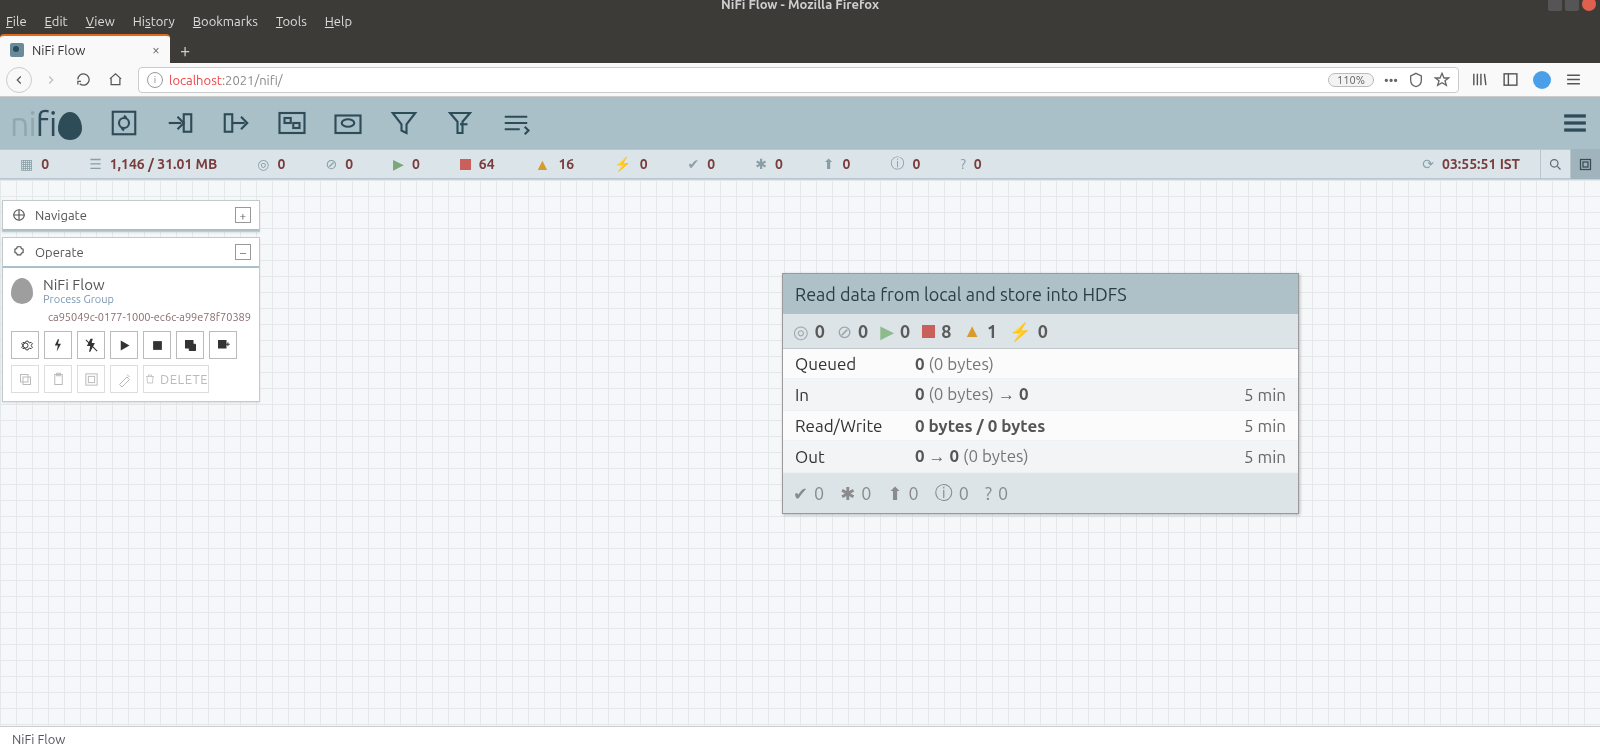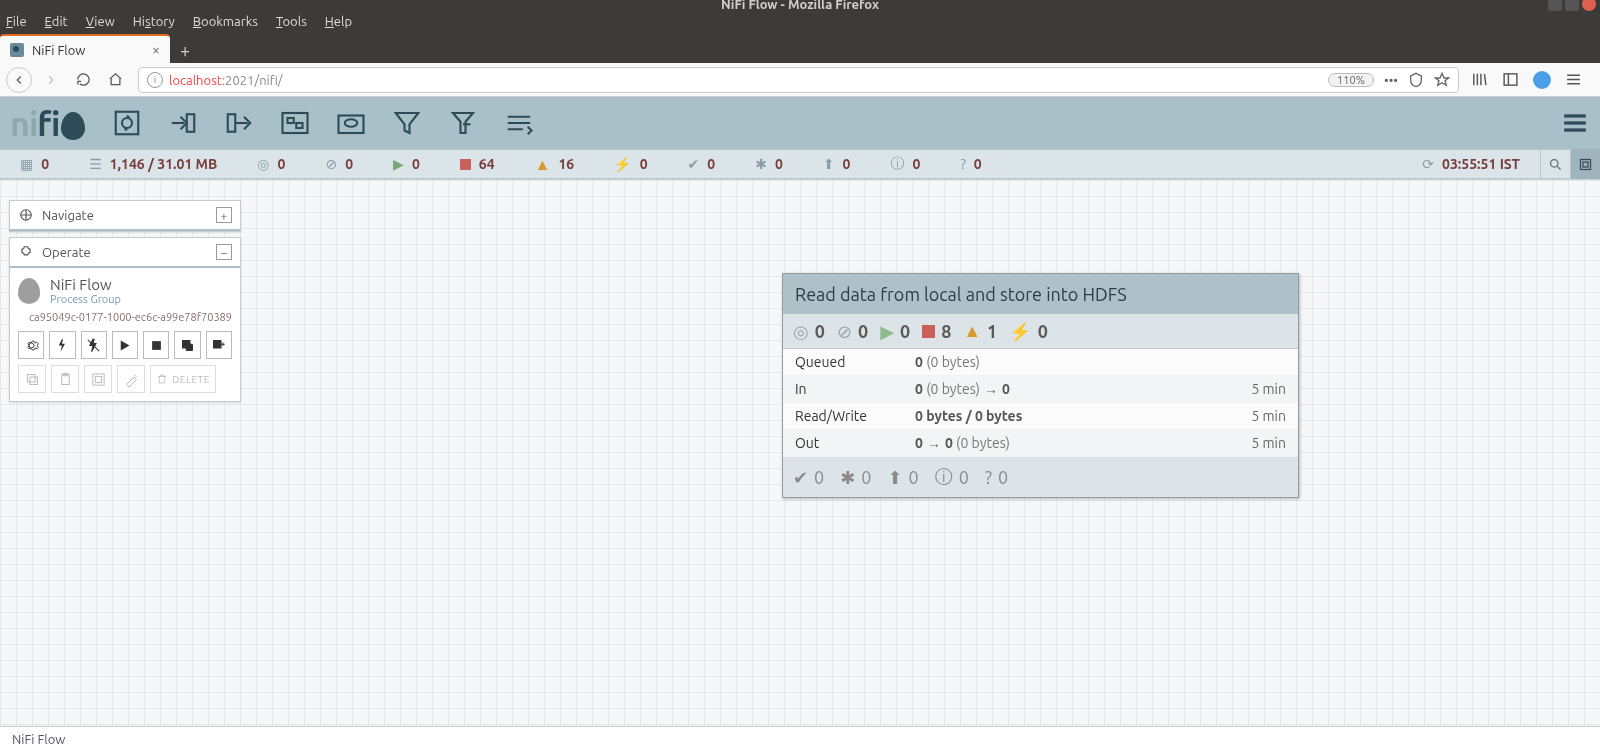--- a/index.html
+++ b/index.html
@@ -35,21 +35,21 @@
   .urlinput .info{ width:16px; height:16px; border:1px solid #999; border-radius:8px; display:flex; align-items:center; justify-content:center; font-size:10px; color:#888; margin-right:6px;}
   .url-host{ color:#ef4444;}
   .url-port{ color:#888;}
   .url-tools{ margin-left:auto; display:flex; align-items:center; gap:10px; color:#666;}
   .zoom-pill{ border:1px solid #bbb; border-radius:10px; padding:0 8px; font-size:11px; background:#f3f3f3;}
   .right-tools{ display:flex; align-items:center; gap:14px; padding:0 12px; color:#555;}
   .right-tools .ext{ width:18px; height:18px; border-radius:9px; background:#4aa0e8; }
 
   
   .nifi-header{ height:52px; background:#a9c0c9; display:flex; align-items:center; padding:0 10px; }
-  .logo{ font-family:Arial; font-weight:bold; letter-spacing:-1px;}
+  .logo{ font-family:Arial; font-weight:normal; letter-spacing:-1px;}
   .logo .ni{ color:#8fa7af; font-size:34px;}
   .logo .fi{ color:#2e4b58; font-size:34px;}
   .logo .drop{ display:inline-block; width:24px; height:28px; background:#2e4b58; border-radius:50% 50% 50% 50% / 60% 60% 40% 40%; transform:rotate(0deg); position:relative; top:4px; margin-left:2px;}
   .tool-icons{ display:flex; margin-left:20px;}
   .tool-icons .ti{ width:44px; height:40px; display:flex; align-items:center; justify-content:center; margin-right:12px; color:#2e4b58;}
   .hamburger{ margin-left:auto; color:#2e4b58; font-size:28px;}
 
   
   .statusbar{ height:30px; background:#dbe5e9; border-top:1px solid #b8c7cc; border-bottom:1px solid #b8c7cc; display:flex; align-items:center; font-size:14px; color:#6e2b2b; }
   .statusbar .cell{ display:flex; align-items:center; padding:0 20px; gap:8px;}
@@ -66,48 +66,48 @@
   .canvas{ position:absolute; left:0; right:0; top:179px; bottom:25px;
     background-color:#f5f7f8;
     background-image:
       linear-gradient(#e3e9eb 1px, transparent 1px),
       linear-gradient(90deg,#e3e9eb 1px, transparent 1px);
     background-size:16px 16px;
     border-top:1px solid #c8d2d6;
   }
 
   
-  .panel{ position:absolute; left:9px; width:232px; background:#fff; border:1px solid #c4c9cb; box-shadow:0 1px 2px rgba(0,0,0,.1);}
+  .panel{ position:absolute; left:2px; width:258px; background:#fff; border:1px solid #c4c9cb; box-shadow:0 1px 2px rgba(0,0,0,.1);}
   .panel.nav{ top:200px; height:32px;}
   .panel.op{ top:237px;}
   .panel-h{ height:30px; display:flex; align-items:center; padding:0 8px; border-bottom:2px solid #a9c0c9; color:#555; font-size:13px;}
   .panel-h .pic{ width:16px; height:16px; margin-right:8px; color:#555; display:flex; align-items:center; justify-content:center;}
   .panel-h .expand{ margin-left:auto; width:16px; height:16px; border:1px solid #999; display:flex;align-items:center;justify-content:center; font-size:12px; color:#666;}
   .op-body{ padding:8px;}
   .op-title{ display:flex; align-items:center; gap:10px;}
   .op-title .drop2{ width:22px; height:26px; background:#9e9e9e; border-radius:50% 50% 50% 50% / 60% 60% 40% 40%;}
   .op-title .t1{ color:#555; font-size:15px;}
   .op-title .t2{ color:#7b97b0; font-size:11px;}
   .op-id{ font-size:11px; color:#8b6c6c; margin:6px 0 8px;text-align:right;}
   .op-btns{ display:flex; gap:5px; margin-bottom:6px;}
   .op-btns .b{ width:28px; height:28px; border:1px solid #bbb; background:#fff; display:flex; align-items:center; justify-content:center; color:#444;}
   .op-btns .b svg{width:15px;height:15px;fill:#333;}
   .op-btns2{ display:flex; gap:5px;}
   .op-btns2 .b{ width:28px; height:28px; border:1px solid #ddd; background:#fff; display:flex; align-items:center; justify-content:center; color:#bbb;}
-  .op-btns2 .del{ width:66px; font-size:10px; letter-spacing:.5px; gap:4px; color:#bbb;}
+  .op-btns2 .del{ width:66px; font-size:13px; letter-spacing:.5px; gap:4px; color:#bbb;}
 
   
   .pgcard{ position:absolute; left:782px; top:273px; width:517px; background:#ef4444; border:1px solid #9a9a9a; box-shadow:1px 1px 3px rgba(0,0,0,.25);}
   .pg-title{ background:#aec0c8; padding:10px 12px; color:#2e3d44; font-size:18px;}
   .pg-stats{ background:#dce4e8; padding:6px 10px; display:flex; align-items:center; gap:12px; font-size:18px; color:#6d6d6d; border-bottom:1px solid #c0c6c9;}
   .pg-stats .item{ display:flex; align-items:center; gap:6px;}
   .pg-stats .num{ color:#5a5a5a; font-weight:600;}
   .pg-stats .sq{ width:13px; height:13px; background:#c9605c;}
   .pg-stats .warn{ color:#d89a2b;}
-  .pg-rows .row{ display:flex; padding:5px 12px; font-size:14px; color:#444; border-bottom:1px solid #eef1f2;align-items:center;}
+  .pg-rows .row{ display:flex; padding:5px 12px; font-size:17px; color:#444; border-bottom:1px solid #eef1f2;align-items:center;}
   .pg-rows .row:nth-child(odd){ background:#fbfbfb;}
   .pg-rows .row:nth-child(even){ background:#f2f4f5;}
   .pg-rows .lab{ width:120px; color:#333;}
   .pg-rows .val{ color:#555;}
   .pg-rows .val b{ font-weight:700; color:#555;}
   .pg-rows .bytes{ color:#777;}
   .pg-rows .time{ margin-left:auto; color:#666;}
   .pg-rows .arrow{ color:#666; margin:0 4px;}
   .pg-foot{ background:#dce4e8; padding:8px 10px; display:flex; gap:16px; font-size:18px; color:#8b8b8b; align-items:center;}
   .pg-foot .item{ display:flex; align-items:center; gap:6px;}

